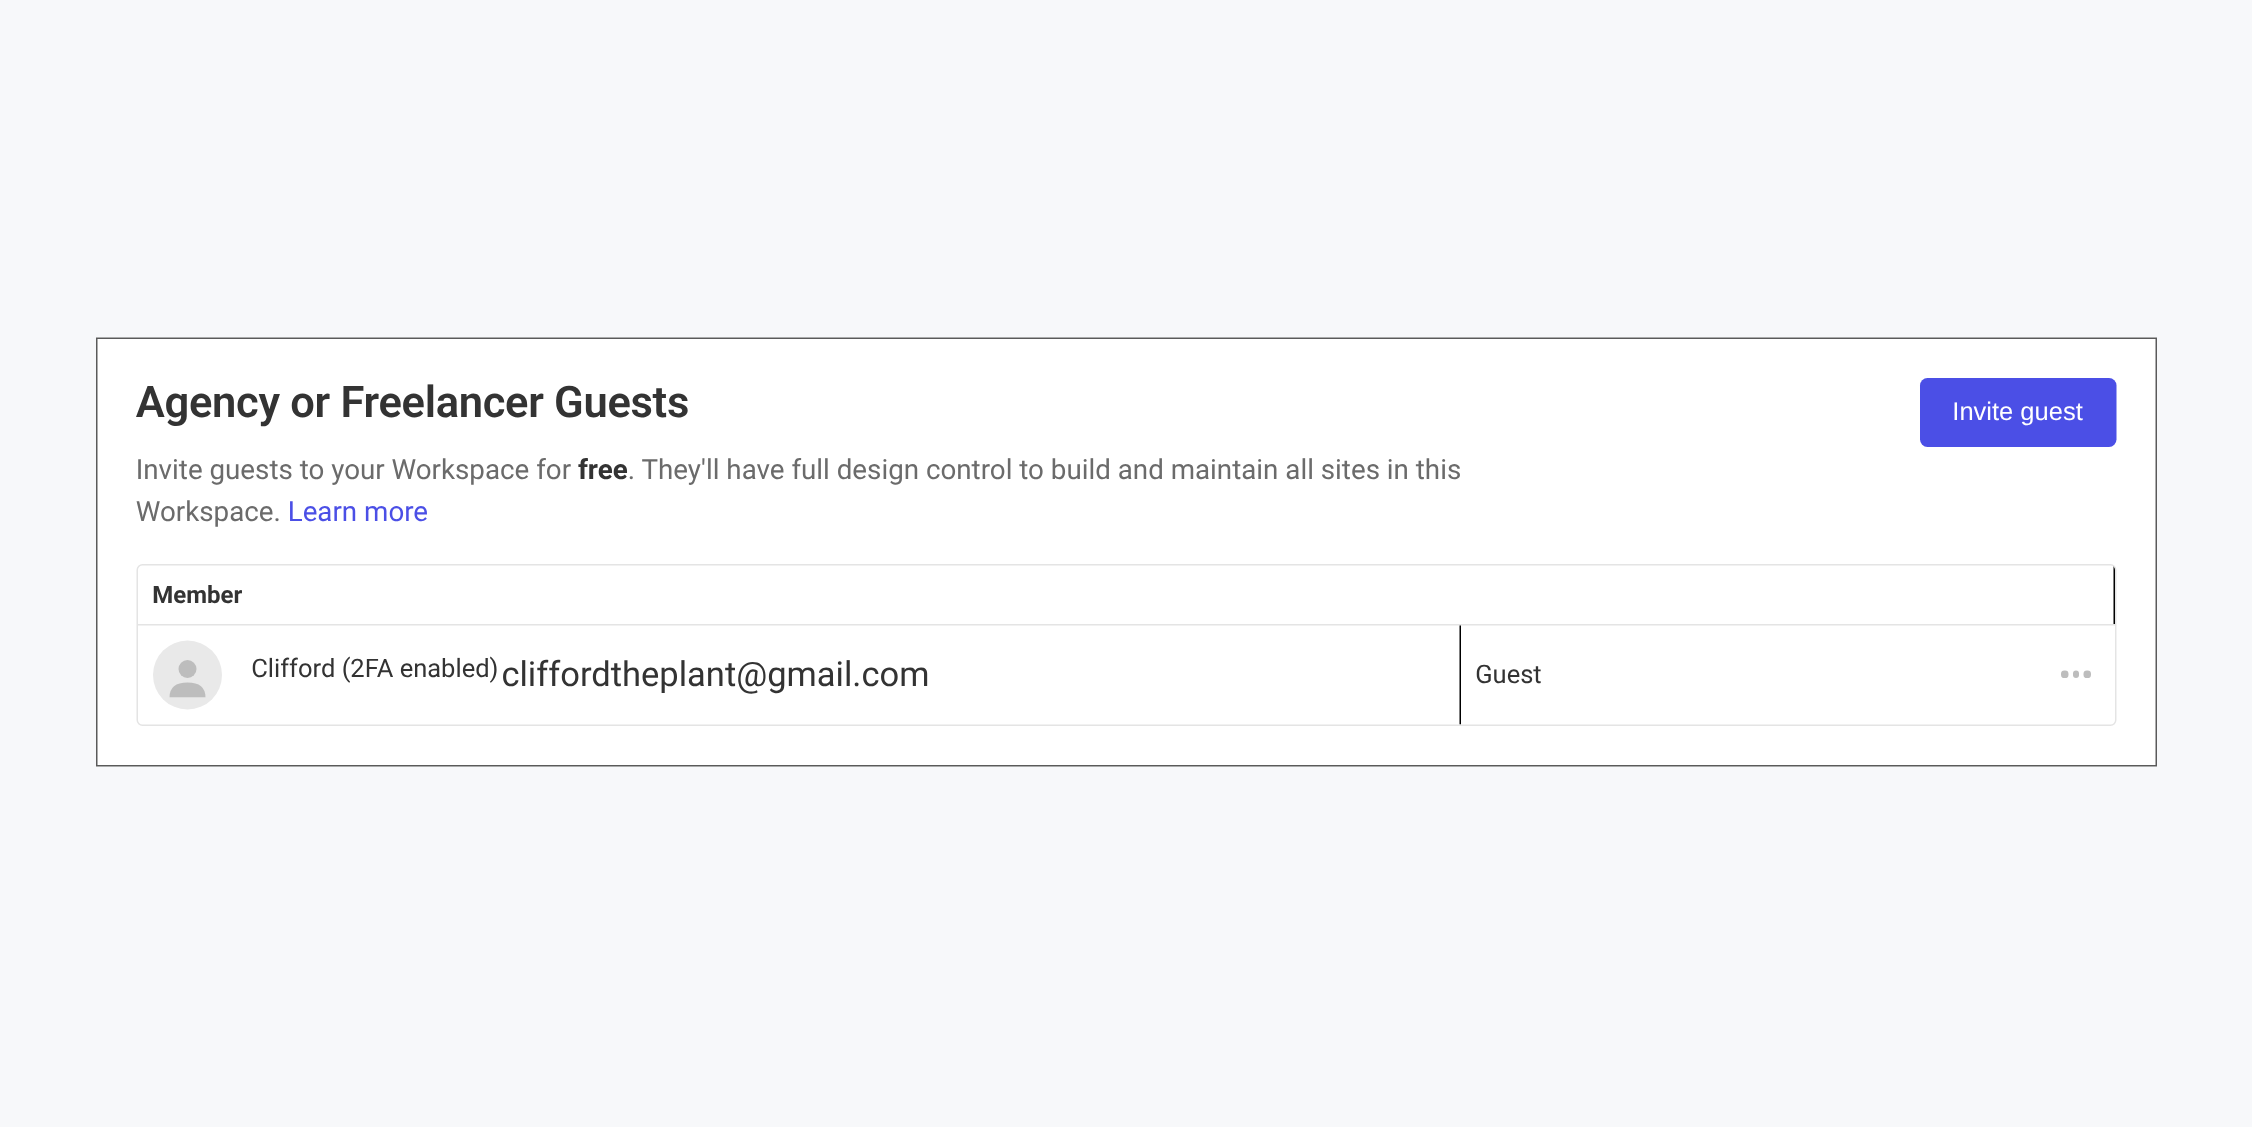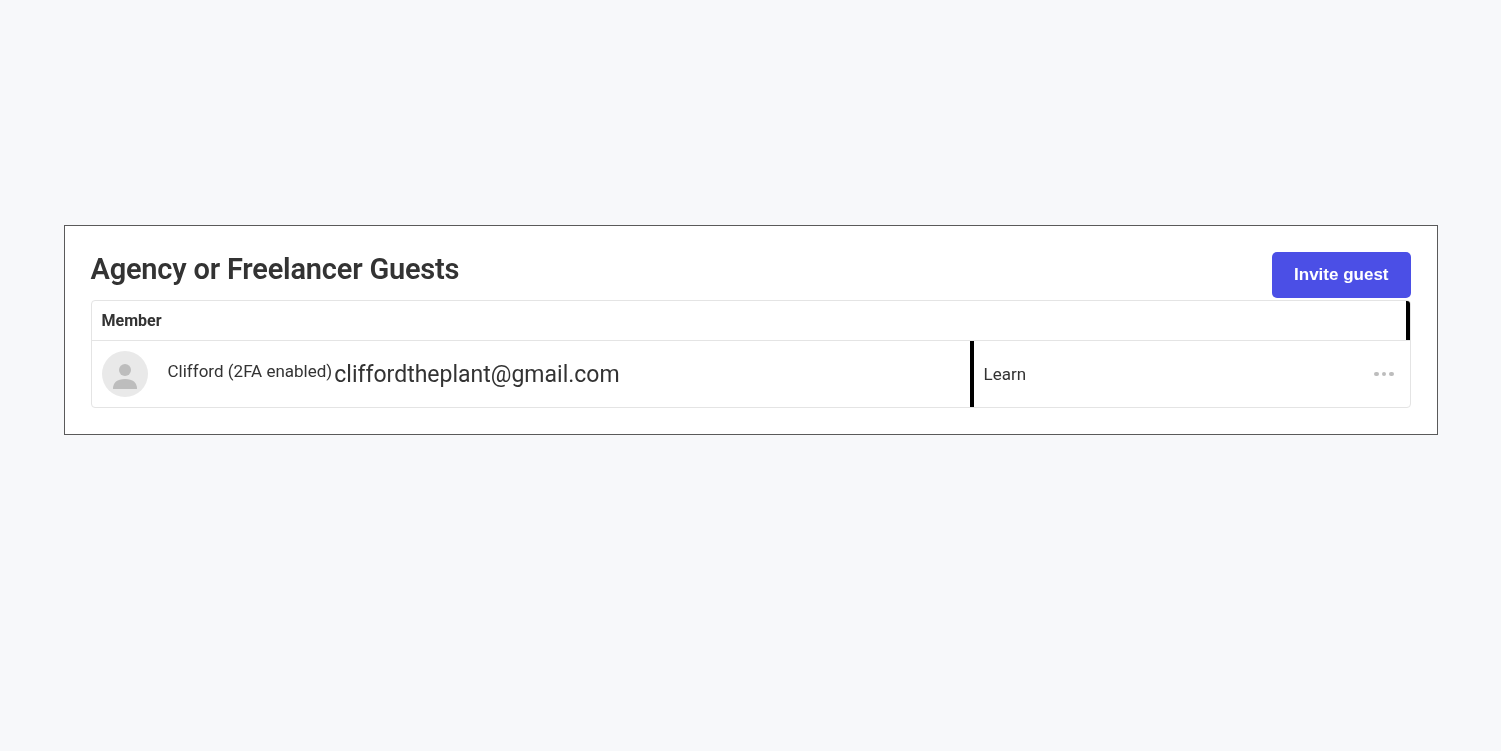--- a/index.html
+++ b/index.html
@@ -52,40 +52,40 @@
     cursor: pointer;
   }
   .invite-btn {
     background: #4b4fe6;
     color: #ffffff;
     border: none;
     border-radius: 5px;
     font-size: 17px;
     padding: 13px 22px;
     cursor: pointer;
-    font-weight: 700;
+    font-weight: 400;
   }
   .table {
     width: 100%;
     border: 1px solid #e4e4e4;
     border-radius: 4px;
     overflow: hidden;
     border-collapse: collapse;
   }
   .table-header {
     display: flex;
     border-bottom: 1px solid #e4e4e4;
   }
   .table-row {
     display: flex;
   }
   .col-member {
     flex: 1;
     padding: 10px 10px;
-    border-right: 4px solid #000000;
+    border-right: 1px solid #000000;
   }
   .col-role {
     width: 436px;
     padding: 10px 10px;
     display: flex;
     align-items: center;
     justify-content: space-between;
   }
   .th {
     font-size: 16px;
@@ -140,20 +140,23 @@
     border-radius: 50%;
   }
 </style>
 </head>
 <body>
 
 <div class="card">
   <div class="card-header">
     <div>
       <h1 class="title">Agency or Freelancer Guests</h1>
+      <p class="description">
+        <span>Invite guests to your Workspace for </span><span class="bold">free</span><span>. They'll have full design control to build and maintain all sites in this Workspace. </span><a class="link">Learn more</a>
+      </p>
     </div>
     <button class="invite-btn">Invite guest</button>
   </div>
 
   <div class="table">
     <div class="table-header">
       <div class="col-member th">Member</div>
     </div>
     <div class="table-row">
       <div class="col-member">
@@ -164,21 +167,21 @@
               <path d="M 3 30 Q 3 20 15 20 Q 27 20 27 30 Z" fill="#bdbdbd"></path>
             </svg>
           </div>
           <div class="member-info">
             <span class="member-name">Clifford (2FA enabled)</span>
             <span class="member-email">cliffordtheplant@gmail.com</span>
           </div>
         </div>
       </div>
       <div class="col-role">
-        <span class="role-text">Learn</span>
+        <span class="role-text">Guest</span>
         <button class="more-btn">
           <span class="dot"></span>
           <span class="dot"></span>
           <span class="dot"></span>
         </button>
       </div>
     </div>
   </div>
 </div>
 

